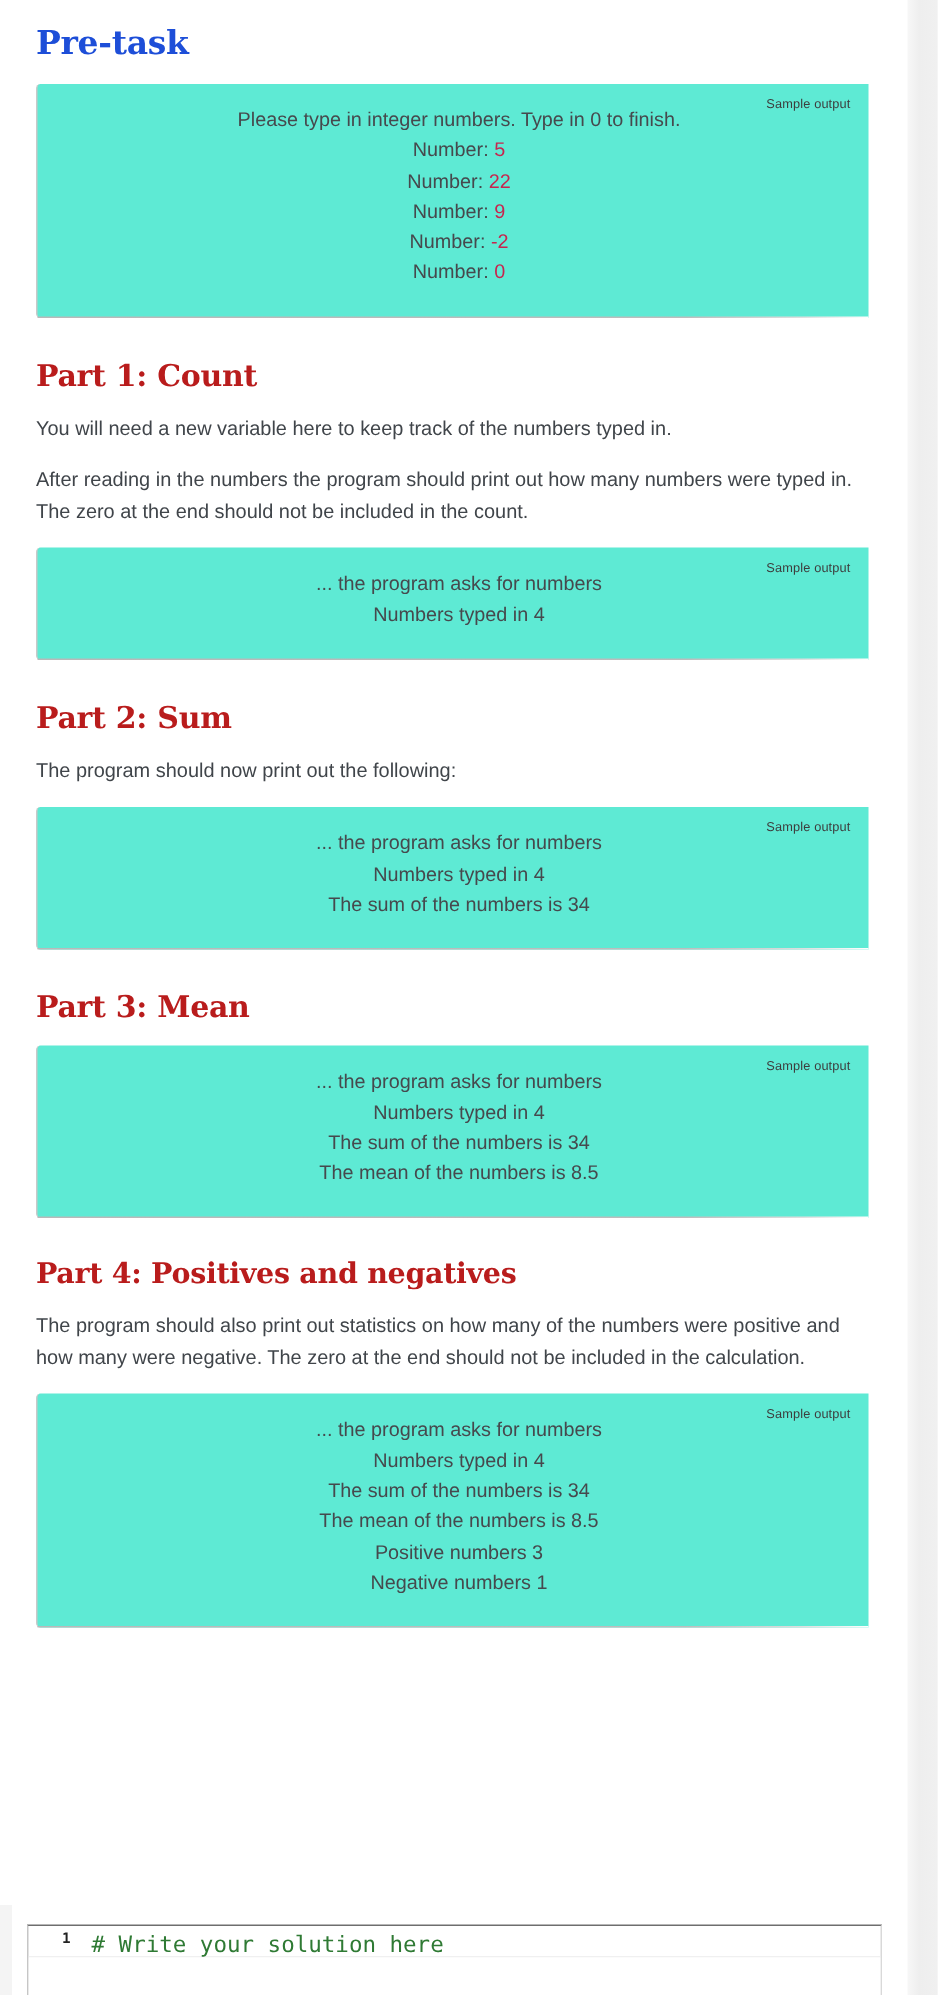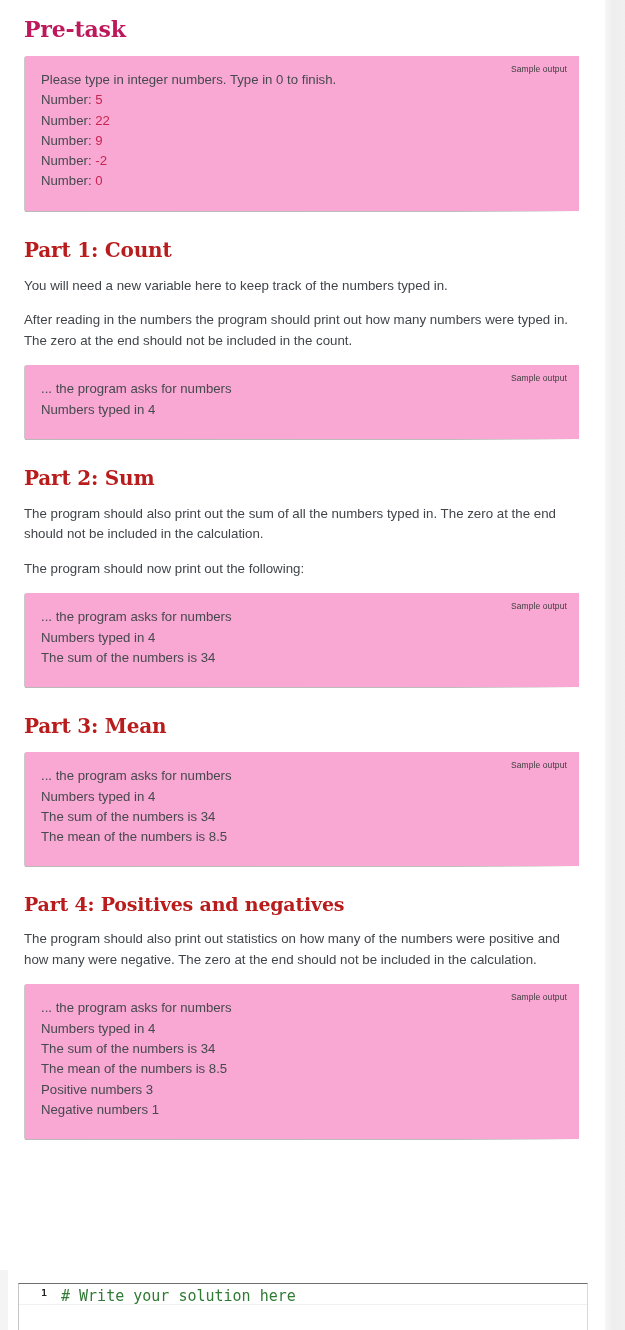--- a/index.html
+++ b/index.html
@@ -34,21 +34,21 @@
     position: relative;
     padding: 0 26px 0 24px;
     width: 605px;
     box-sizing: border-box;
   }
 
   h1.task-title {
     font-family: "DejaVu Serif", "Liberation Serif", serif;
     font-size: 22px;
     font-weight: bold;
-    color: #be185d;
+    color: #1d4ed8;
     margin: 0;
     padding-top: 16px;
     letter-spacing: -0.2px;
   }
   h2.part-title {
     font-family: "DejaVu Serif", "Liberation Serif", serif;
     font-size: 20px;
     font-weight: bold;
     color: #b91c1c;
     margin: 0;
@@ -66,22 +66,23 @@
     margin: 14px 0 0 0;
   }
 
   
   .sample-box {
     position: relative;
     margin-top: 14px;
     margin-bottom: 2px;
     padding: 10px 8px 20px 16px;
     border-left: 1px solid #c9c9c9;
-    background: #f9a8d4;
+    background: #5eead4;
     border-radius: 3px 0 0 3px;
+    text-align: center;
   }
   .sample-box::after {
     content: "";
     position: absolute;
     left: 0;
     right: 0;
     bottom: 0;
     height: 1px;
     background: linear-gradient(to right, #b9b9b9 0%, #bdbdbd 78%, #dedede 92%, #ffffff 100%);
   }
@@ -192,21 +193,20 @@
         <div class="sample-label">Sample output</div>
         <div class="sample-lines">
           <div class="sample-line"><span>... the program asks for numbers</span></div>
           <div class="sample-line"><span>Numbers typed in 4</span></div>
         </div>
       </div>
     </section>
 
     <section>
       <h2 class="part-title">Part 2: Sum</h2>
-      <p class="body-text">The program should also print out the sum of all the numbers typed in. The zero at the end should not be included in the calculation.</p>
       <p class="body-text">The program should now print out the following:</p>
 
       <div class="sample-box">
         <div class="sample-label">Sample output</div>
         <div class="sample-lines">
           <div class="sample-line"><span>... the program asks for numbers</span></div>
           <div class="sample-line"><span>Numbers typed in 4</span></div>
           <div class="sample-line"><span>The sum of the numbers is 34</span></div>
         </div>
       </div>

